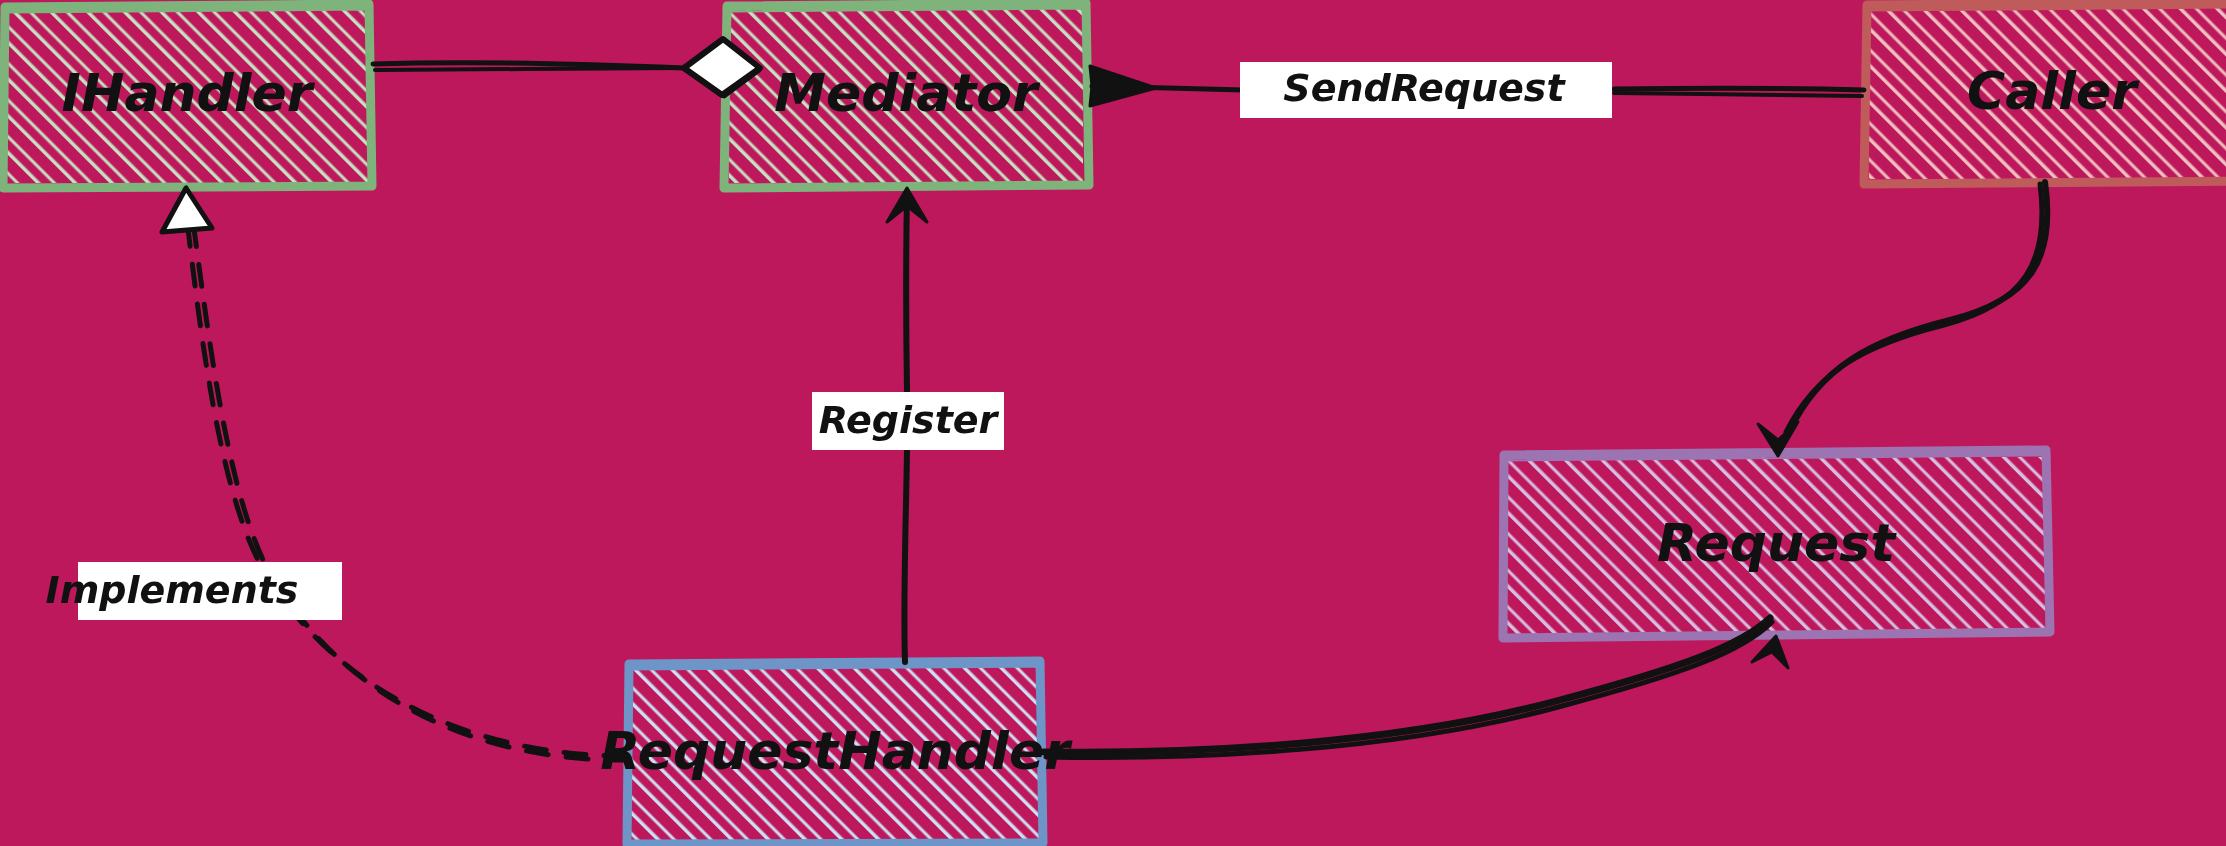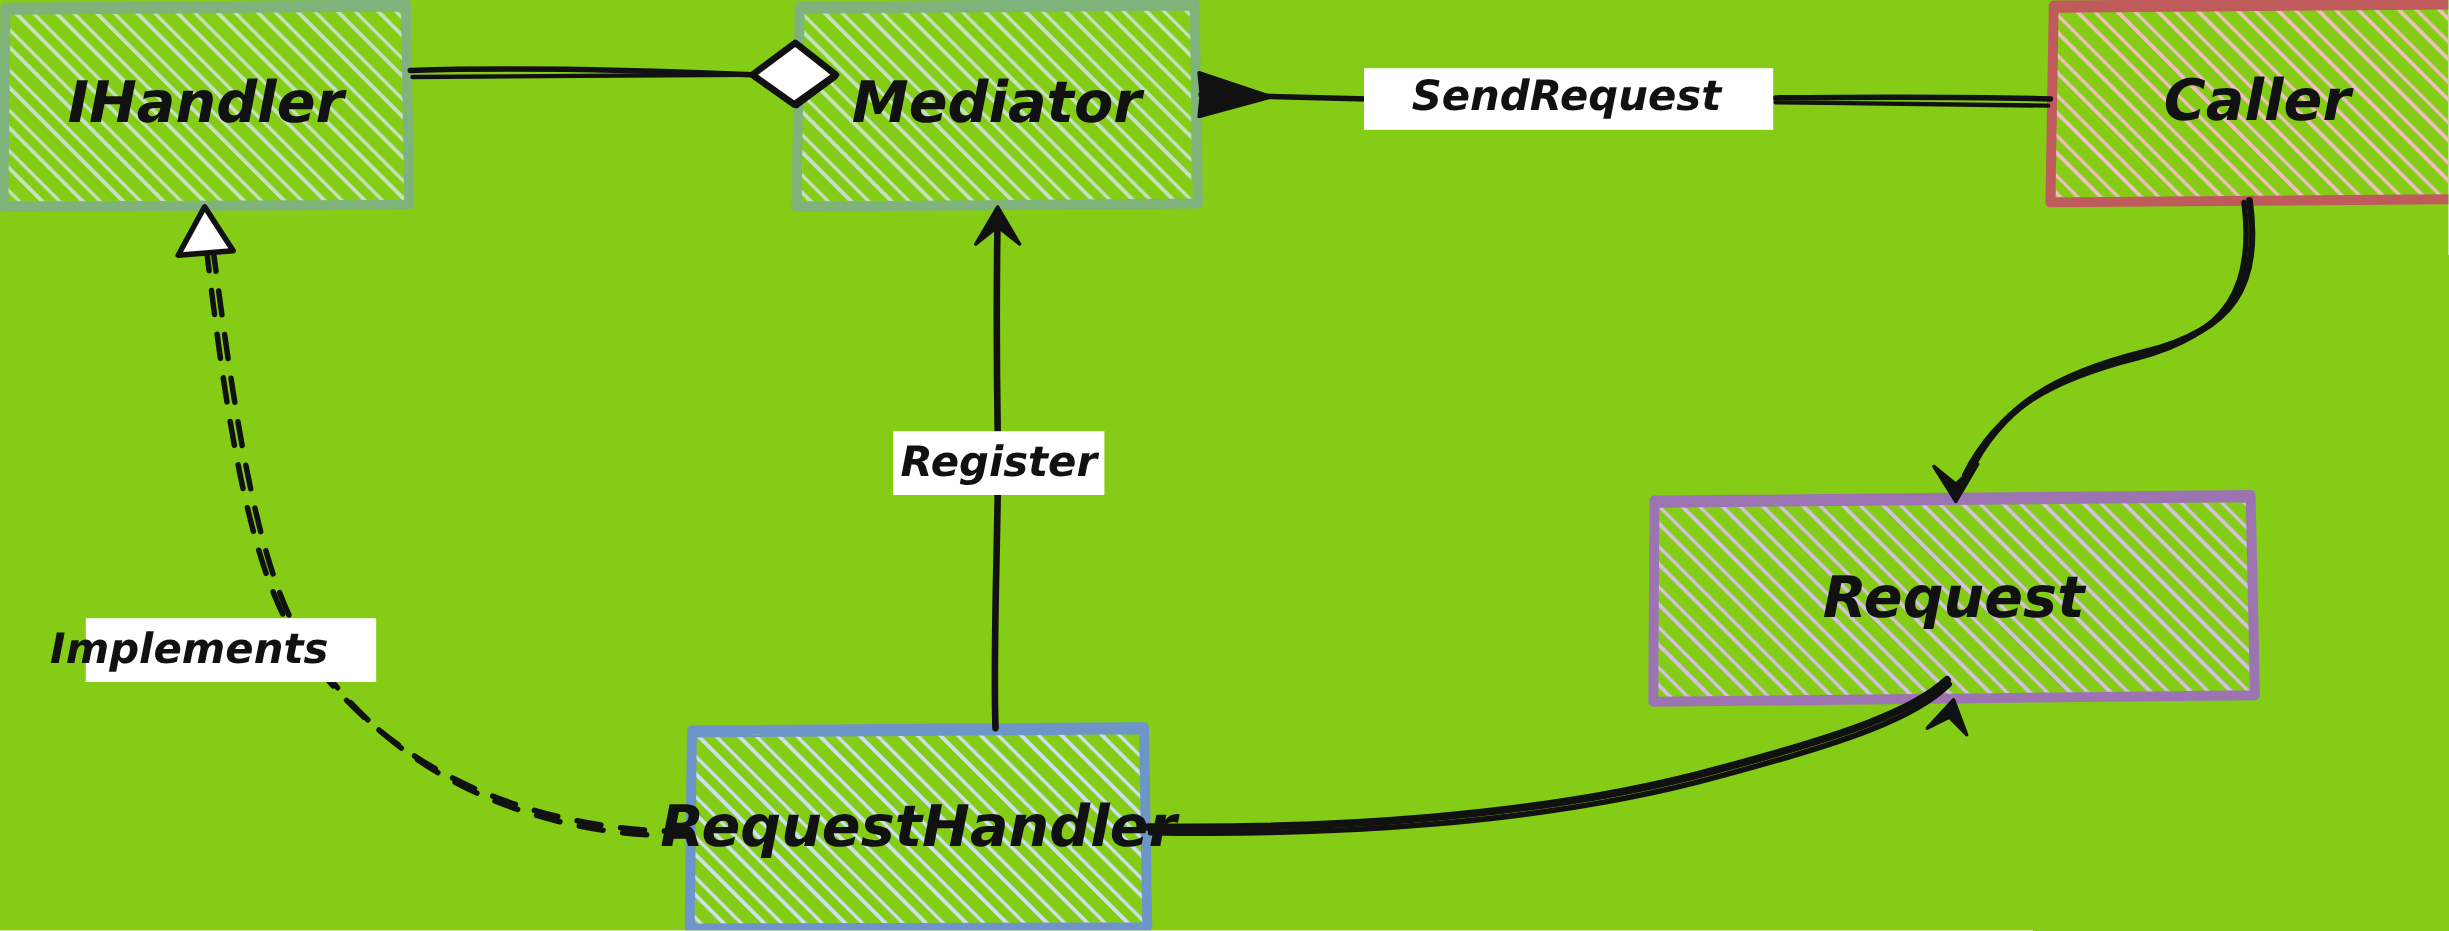--- a/index.html
+++ b/index.html
@@ -8,21 +8,21 @@
     padding: 0;
     background: #ffffff;
   }
   body {
     font-family: "DejaVu Sans", sans-serif;
   }
   #canvas-wrap {
     position: relative;
     width: 2226px;
     height: 846px;
-    background: #84cc16;
+    background: #be185d;
     overflow: hidden;
   }
   svg#diagram {
     position: absolute;
     top: 0;
     left: 0;
     width: 2226px;
     height: 846px;
     display: block;
   }

